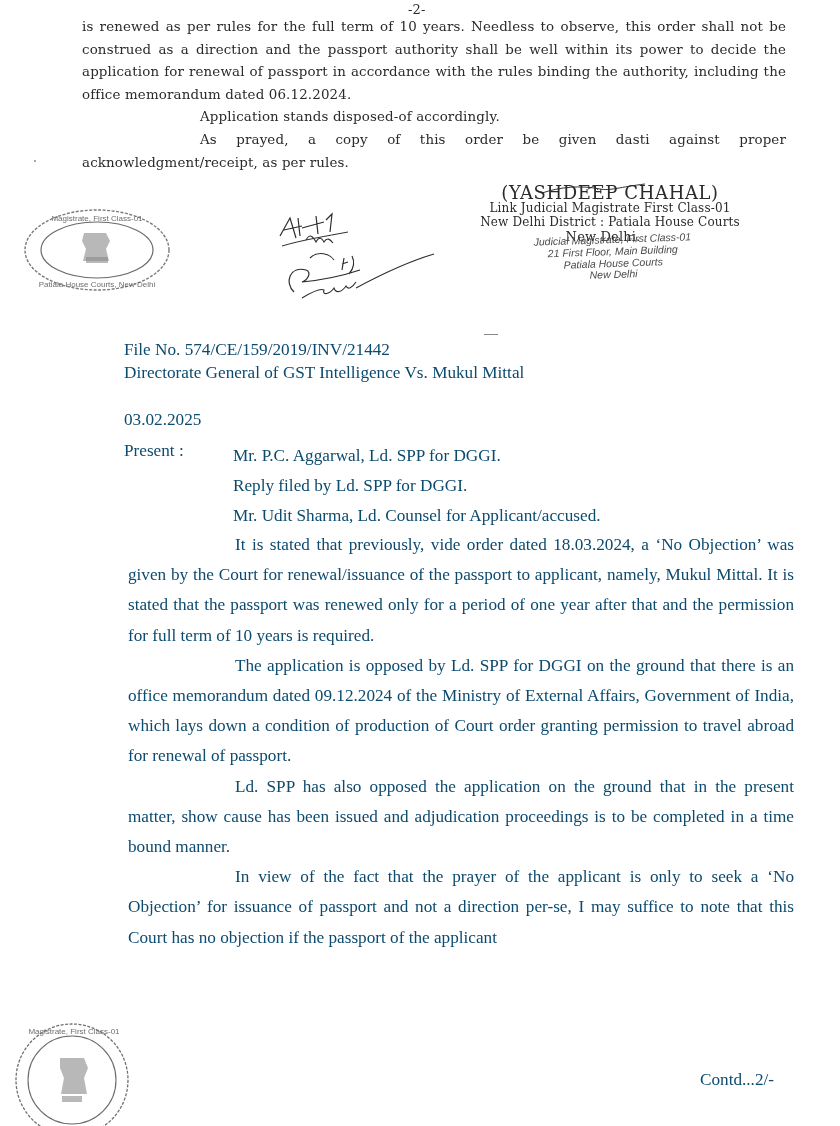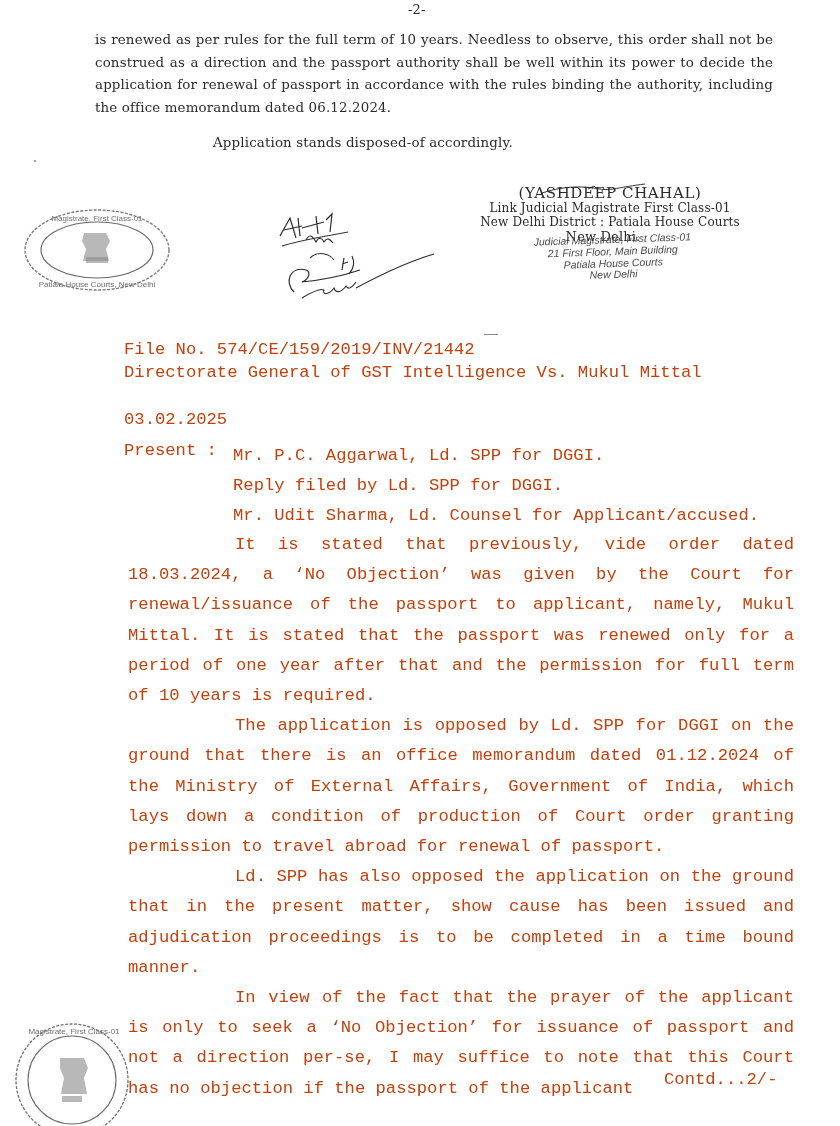--- a/index.html
+++ b/index.html
@@ -7,58 +7,59 @@
       width: 840px; height: 1126px; position: relative; overflow: hidden;
       color: #1c1c1c;
     }
     .typed {
       font-family: "DejaVu Serif", serif;
       font-size: 13.4px;
       color: #2a2a2a;
       letter-spacing: 0.15px;
     }
     .print {
-      font-family: Liberation Mono, monospace;
+      font-family: Liberation Serif, serif;
       font-size: 17.2px;
-      color: #c2410c;
+      color: #0c4a6e;
     }
     .abs { position: absolute; }
     .page-num { left: 408px; top: 2px; font-size: 13px; }
     .top-block { left: 82px; top: 16px; width: 704px; line-height: 22.6px; text-align: justify; }
-    .top-block p { margin: 13px; }
+    .top-block p { margin: 0; }
     .indent-top { text-indent: 118px; }
 
     .sig-block { left: 420px; top: 186px; width: 380px; text-align: center; line-height: 14.5px; }
-    .sig-block .l1 { font-size: 15px; letter-spacing: 0.6px; }
+    .sig-block .l1 { font-size: 18px; letter-spacing: 0.6px; }
     .sig-block .l2, .sig-block .l3 { font-size: 12px; }
     .sig-block .l4 { font-size: 13px; margin-left: -14px; }
     .stamp-text { left: 478px; top: 234px; width: 270px; text-align: center; font-family: "Liberation Sans", sans-serif; font-size: 10.5px; line-height: 11.8px; color: #4a4a4a; font-style: italic; transform: rotate(-2deg); }
 
     .header-block { left: 124px; top: 338px; line-height: 23px; }
     .date-line { left: 124px; top: 410px; text-align: right; }
     .present-label { left: 124px; top: 441px; }
     .present-items { left: 233px; top: 441px; line-height: 30.2px; }
 
     .body-block { left: 128px; top: 530px; width: 666px; line-height: 30.2px; text-align: justify; }
     .body-block p { margin: 0; }
     .indent { text-indent: 107px; }
     .last-para { text-indent: 107px; }
-    .contd { left: 664px; top: 1070px; text-align: right; }
+    .contd { left: 700px; top: 1070px; text-align: right; }
 
     .seal { position: absolute; }
     .dot { position: absolute; width: 2px; height: 2px; background: #888; border-radius: 50%; }
   </style>
 </head>
 <body>
 
 <div class="abs typed page-num">-2-</div>
 
 <div class="abs typed top-block">
   <p>is renewed as per rules for the full term of 10 years. Needless to observe, this order shall not be construed as a direction and the passport authority shall be well within its power to decide the application for renewal of passport in accordance with the rules binding the authority, including the office memorandum dated 06.12.2024.</p>
   <p class="indent-top">Application stands disposed-of accordingly.</p>
+  <p class="indent-top">As prayed, a copy of this order be given dasti against proper acknowledgment/receipt, as per rules.</p>
 </div>
 
 <svg class="abs" style="left:540px;top:183px;" width="110" height="14" viewBox="0 0 110 14">
   <path d="M2 10 C20 4, 40 2, 60 6 C70 8, 80 4, 105 1" stroke="#333" stroke-width="1" fill="none"></path>
   <path d="M48 6 l6 -3 l4 4" stroke="#333" stroke-width="1" fill="none"></path>
 </svg>
 
 <div class="abs typed sig-block">
   <div class="l1">(YASHDEEP CHAHAL)</div>
   <div class="l2">Link Judicial Magistrate First Class-01</div>
@@ -103,21 +104,21 @@
 
 <div class="abs print present-label">Present :</div>
 <div class="abs print present-items">
   <div>Mr. P.C. Aggarwal, Ld. SPP for DGGI.</div>
   <div>Reply filed by Ld. SPP for DGGI.</div>
   <div>Mr. Udit Sharma, Ld. Counsel for Applicant/accused.</div>
 </div>
 
 <div class="abs print body-block">
   <p class="indent">It is stated that previously, vide order dated 18.03.2024, a ‘No Objection’ was given by the Court for renewal/issuance of the passport to applicant, namely, Mukul Mittal. It is stated that the passport was renewed only for a period of one year after that and the permission for full term of 10 years is required.</p>
-  <p class="indent">The application is opposed by Ld. SPP for DGGI on the ground that there is an office memorandum dated 01.12.2024 of the Ministry of External Affairs, Government of India, which lays down a condition of production of Court order granting permission to travel abroad for renewal of passport.</p>
+  <p class="indent">The application is opposed by Ld. SPP for DGGI on the ground that there is an office memorandum dated 09.12.2024 of the Ministry of External Affairs, Government of India, which lays down a condition of production of Court order granting permission to travel abroad for renewal of passport.</p>
   <p class="indent">Ld. SPP has also opposed the application on the ground that in the present matter, show cause has been issued and adjudication proceedings is to be completed in a time bound manner.</p>
   <p class="last-para">In view of the fact that the prayer of the applicant is only to seek a ‘No Objection’ for issuance of passport and not a direction per-se, I may suffice to note that this Court has no objection if the passport of the applicant</p>
 </div>
 
 <div class="abs print contd">Contd...2/-</div>
 
 <svg class="seal" style="left:10px;top:1018px;" width="140" height="108" viewBox="0 0 140 108">
   <circle cx="62" cy="62" r="56" fill="none" stroke="#6f6f6f" stroke-width="1.3" stroke-dasharray="3 1.5"></circle>
   <circle cx="62" cy="62" r="44" fill="none" stroke="#6a6a6a" stroke-width="1.1"></circle>
   <path d="M50 40 h24 l4 10 l-4 10 l3 16 h-26 l3 -16 l-4 -10 z" fill="#9a9a9a" opacity="0.7"></path>

